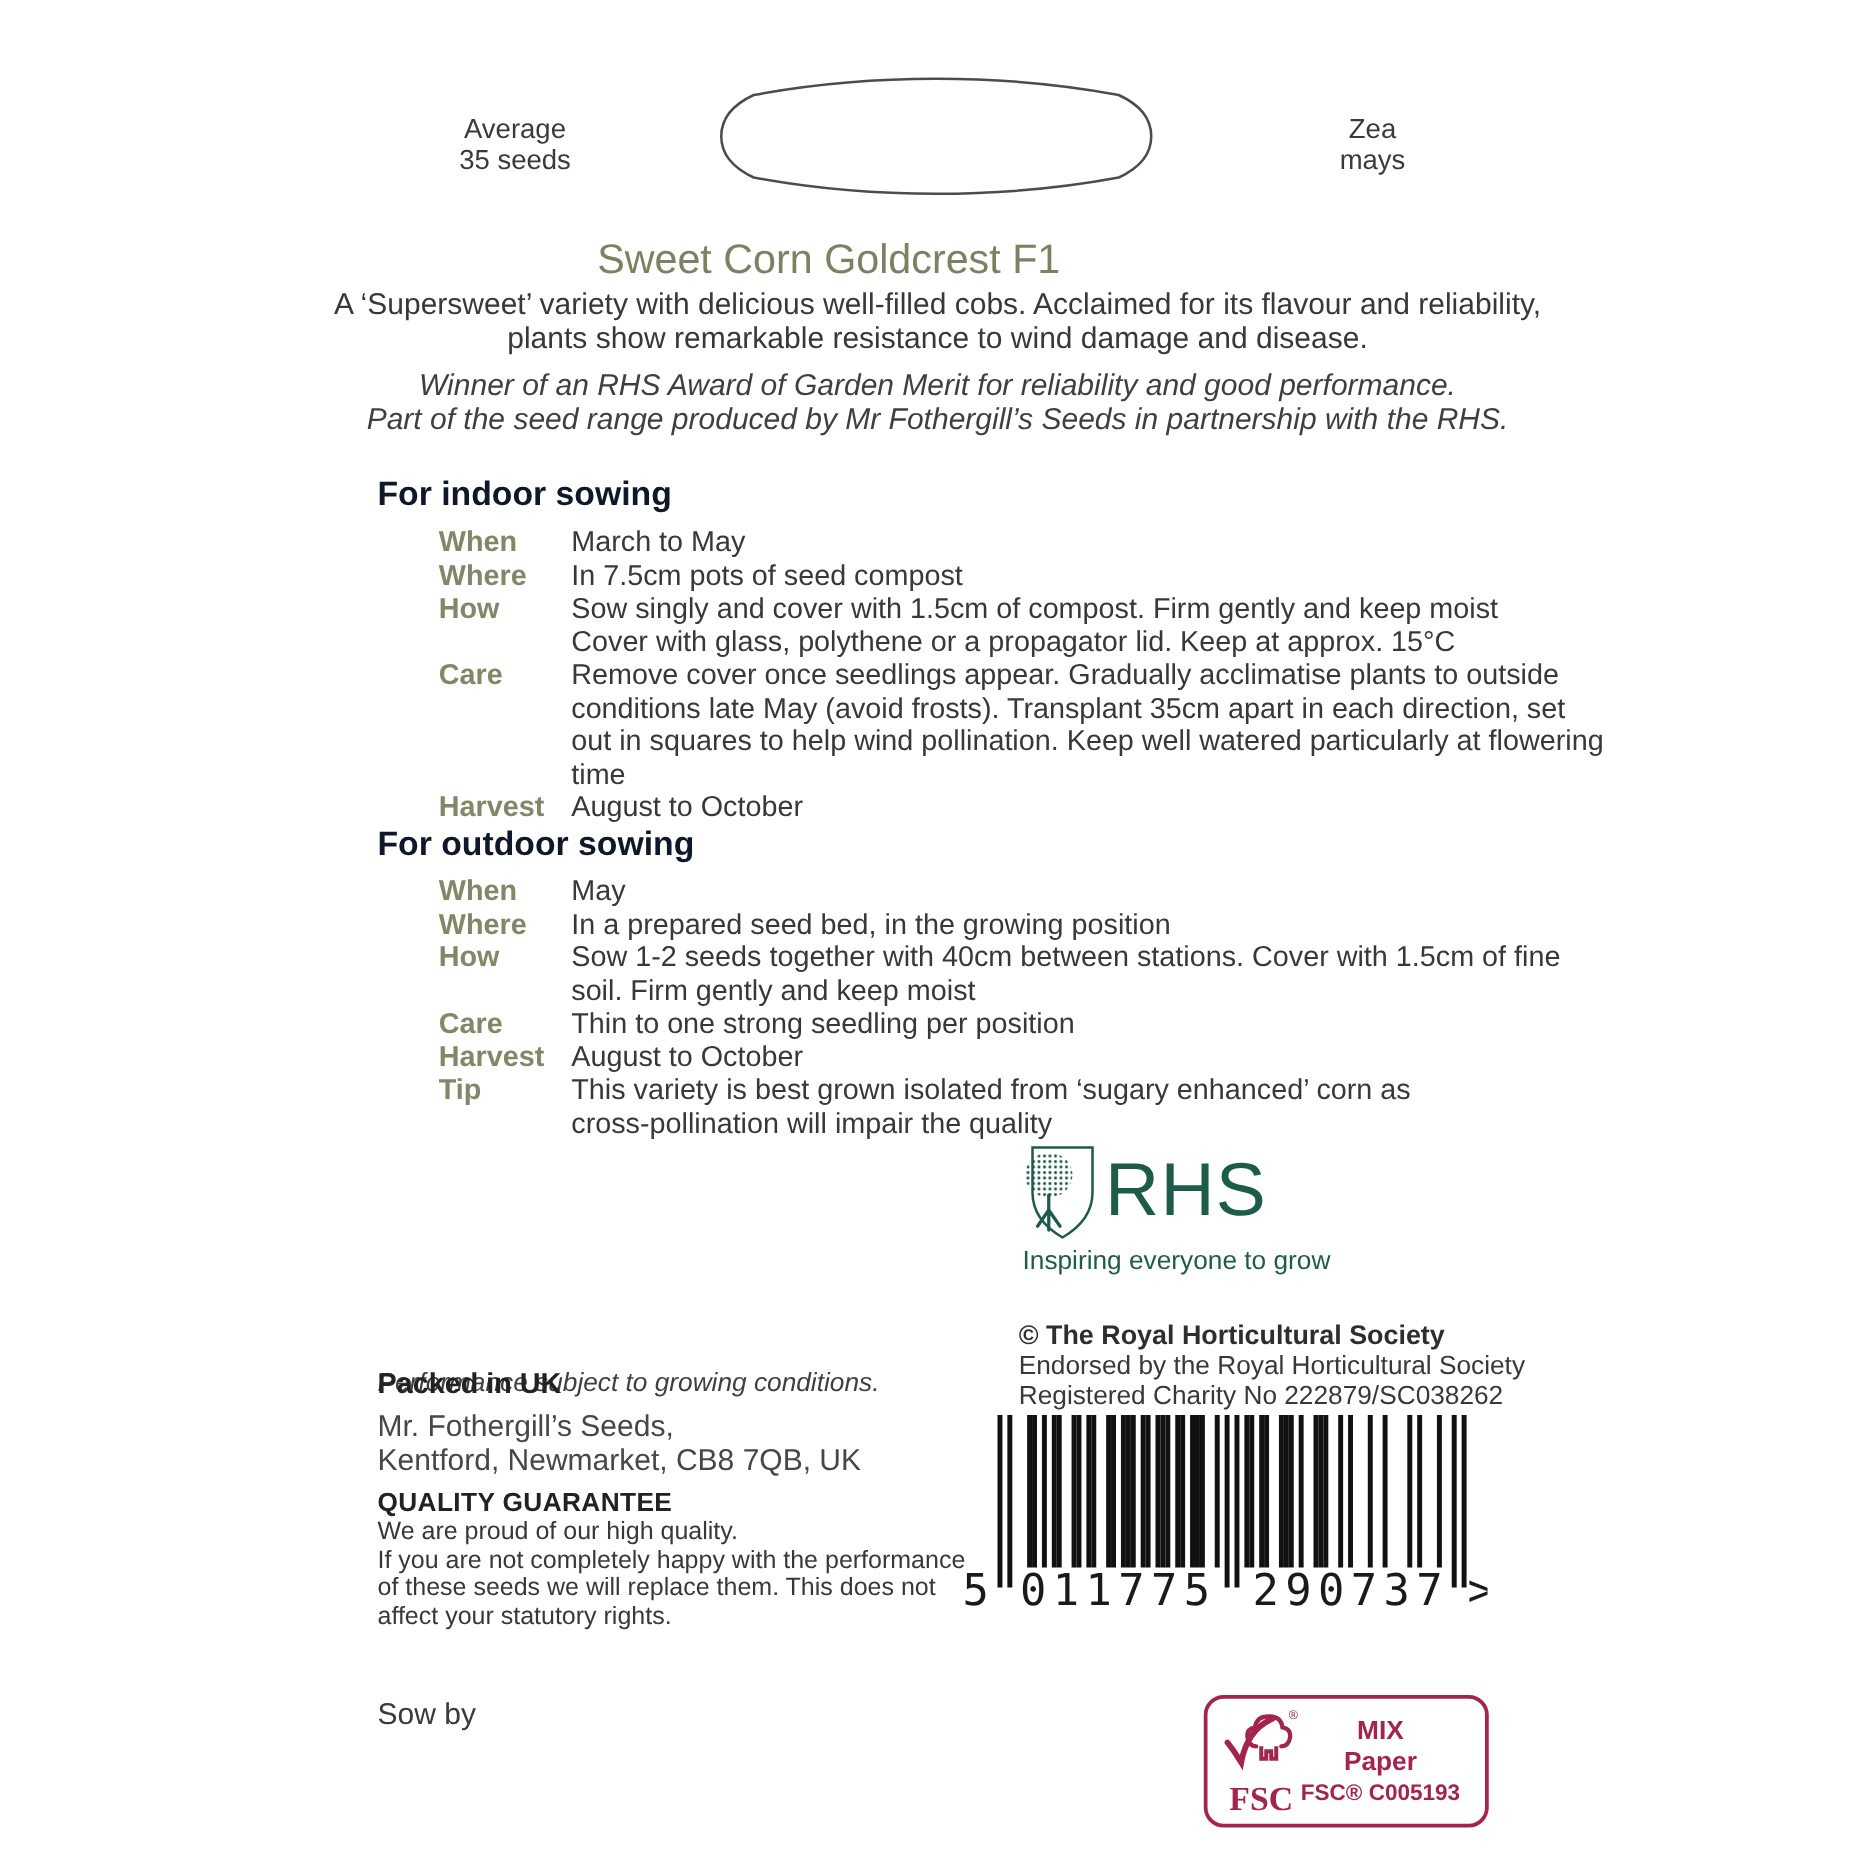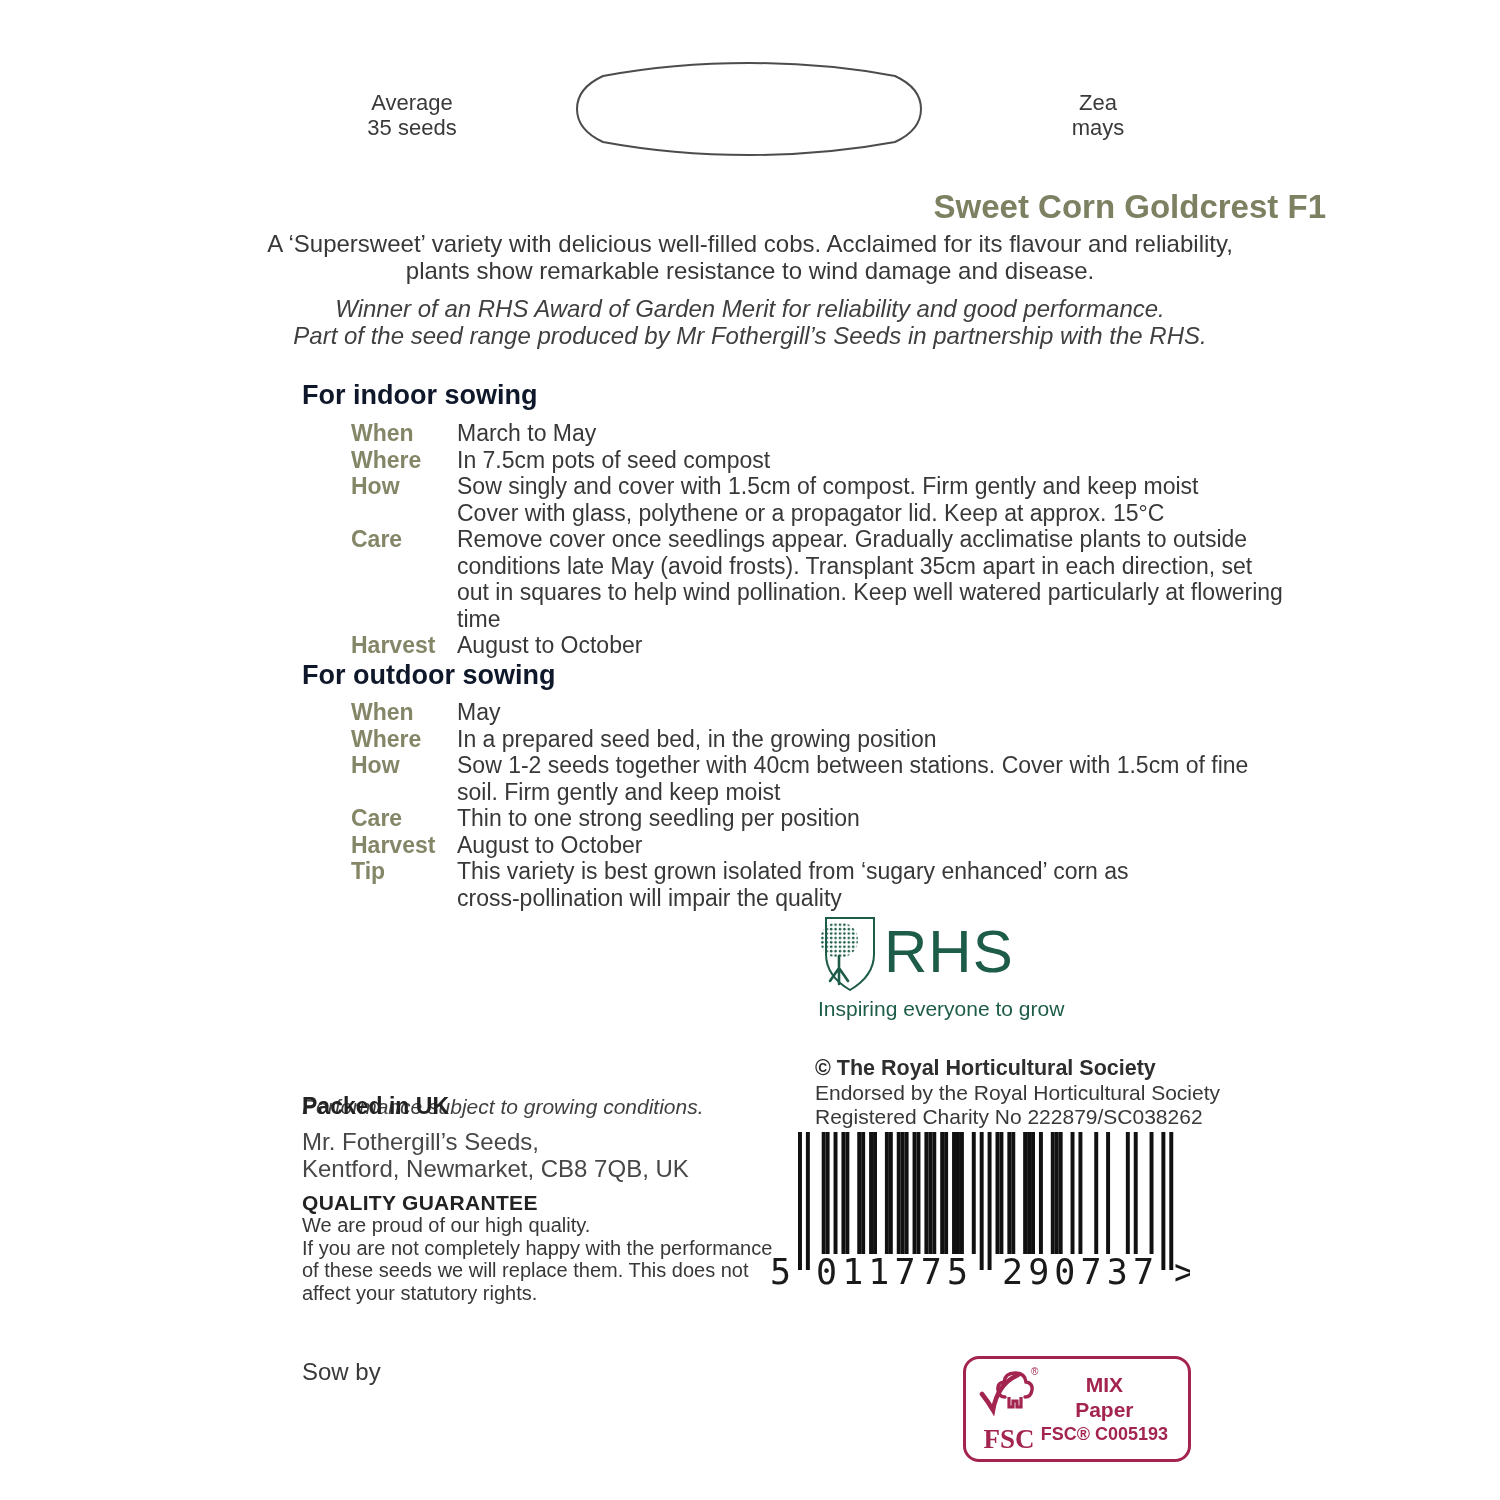--- a/index.html
+++ b/index.html
@@ -10,21 +10,21 @@
   .abs{position:absolute;}
   .center{text-align:center;}
 
   
   .top-label{font-size:22px;line-height:25px;color:#3a3a3a;text-align:center;}
   #seed-oval{left:573px;top:60px;}
   #top-left-label{left:352px;top:90px;width:120px;}
   #top-right-label{left:1038px;top:90px;width:120px;}
 
   
-  #page-title{left:0;top:188px;width:1326px;font-size:33px;font-weight:bold;color:#7d8061;text-align:right;}
+  #page-title{left:0;top:188px;width:1326px;font-size:33px;font-weight:normal;color:#7d8061;}
   #description{left:0;top:231px;width:1500px;font-size:24px;line-height:26.5px;color:#383838;}
   #award-note{left:0;top:296px;width:1500px;font-size:24px;line-height:26.5px;font-style:italic;color:#3f3f3f;}
 
   
   .section-heading{font-size:27px;font-weight:bold;color:#0f172a;}
   #indoor-heading{left:302px;top:380px;}
   #outdoor-heading{left:302px;top:660px;}
   .rows{left:303px;width:1160px;margin-left:48px;}
   #indoor-rows{top:420px;}
   #outdoor-rows{top:699px;}

